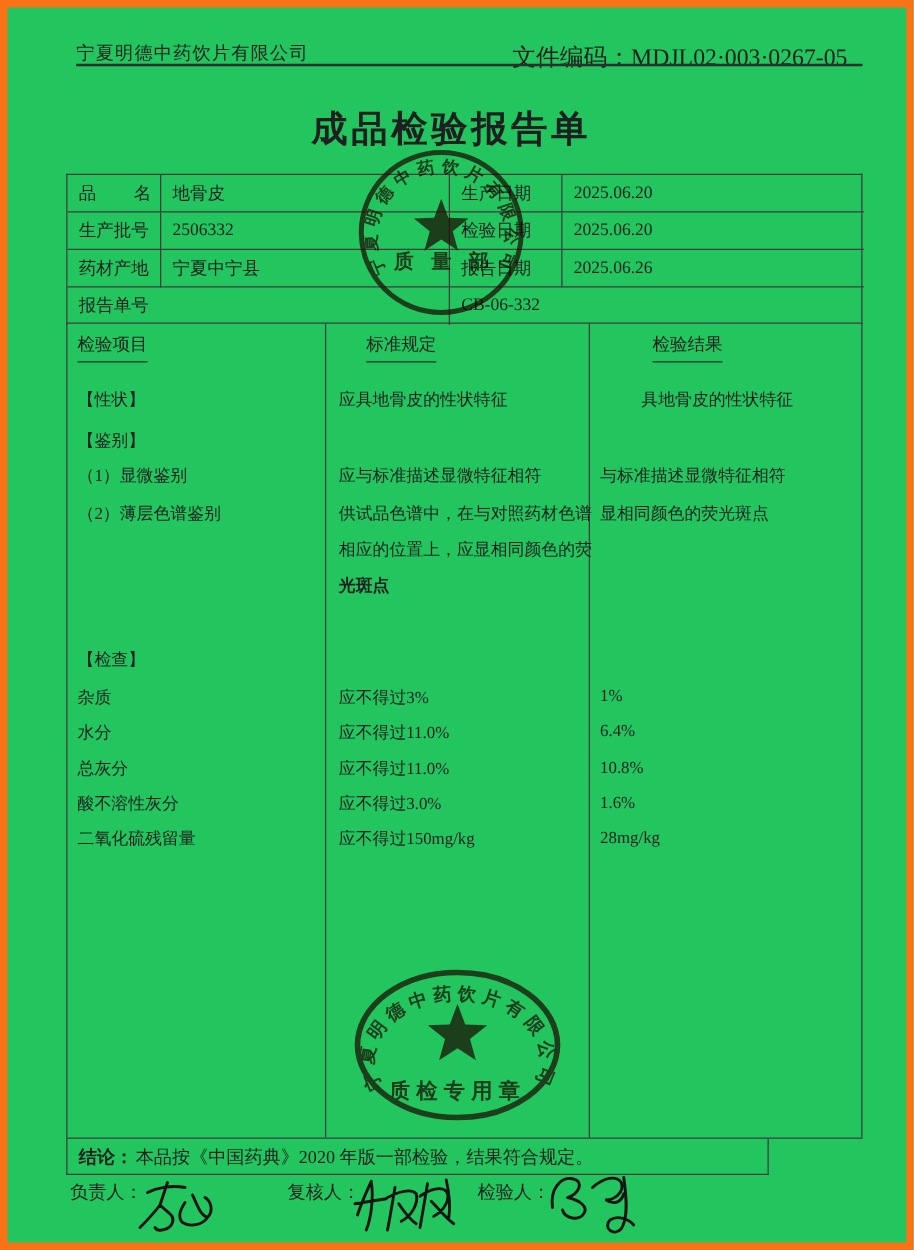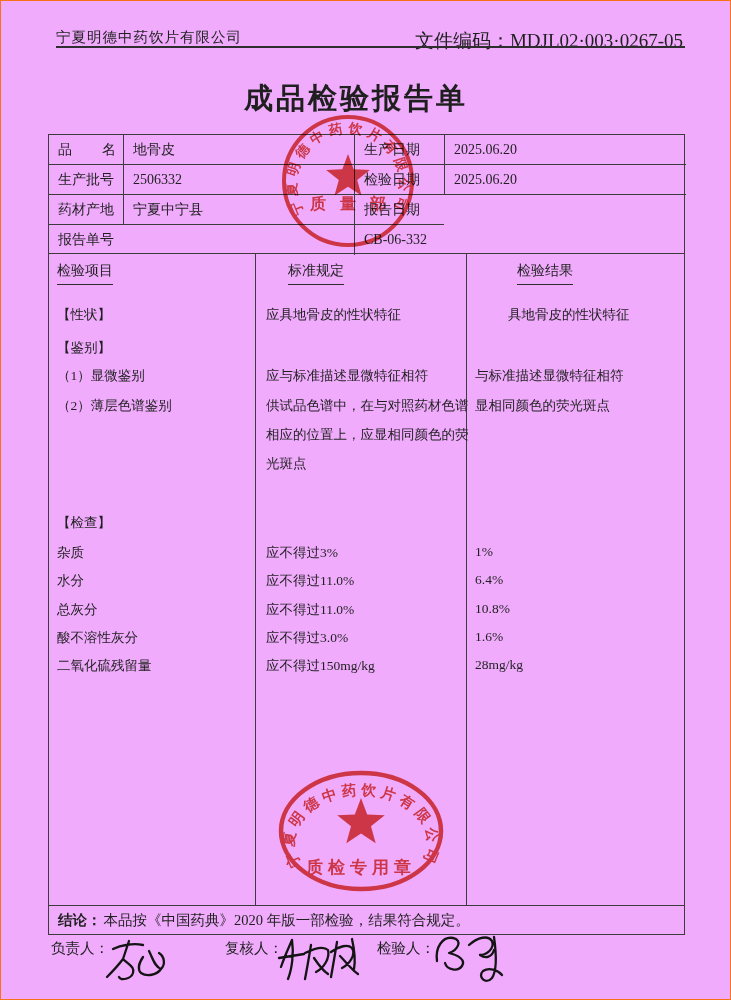--- a/index.html
+++ b/index.html
@@ -1,19 +1,19 @@
 <!DOCTYPE html>
 <html><head>
 <meta charset="utf-8">
 <style>
   html,body{margin:0;padding:0;background:#ffffff;}
   .page{
-    position:relative;width:731px;height:1000px;background:#f0abfc;
+    position:relative;width:731px;height:1000px;background:#22c55e;
     font-family:"Liberation Serif","DejaVu Serif",serif;color:#1f1f1f;
-    box-sizing:border-box;border:1px solid #f97316;overflow:hidden;
+    box-sizing:border-box;border:6px solid #f97316;overflow:hidden;
   }
   .abs{position:absolute;}
   
   .company{left:55px;top:27px;font-size:14.5px;letter-spacing:1px;}
   .doccode{right:47px;top:27px;font-size:19px;}
   .hrule{left:55px;top:45px;width:629px;height:2px;background:#2e2e2e;}
   .title{left:355px;top:78px;transform:translateX(-50%);font-size:29px;font-weight:bold;letter-spacing:3px;white-space:nowrap;}
   
   .info-table{
     left:47px;top:133px;width:637px;height:121px;display:grid;
@@ -32,21 +32,21 @@
     grid-template-columns:206px 212px 1fr;
     border:1.5px solid #3c3c3c;box-sizing:border-box;font-size:13.5px;
   }
   .mcol{position:relative;box-sizing:border-box;}
   .mcol.mid{border-left:1.5px solid #3c3c3c;border-right:1.5px solid #3c3c3c;}
   .mhdr{position:absolute;top:8px;border-bottom:1px solid #2e2e2e;padding-bottom:4px;font-size:14px;white-space:nowrap;}
   .ln{position:absolute;left:8px;white-space:nowrap;}
   .mcol.mid .ln{left:10px;}
   
   .conclusion{
-    left:47px;top:905px;width:637px;height:29px;border:1.5px solid #3c3c3c;border-top:none;
+    left:47px;top:905px;width:562px;height:29px;border:1.5px solid #3c3c3c;border-top:none;
     box-sizing:border-box;display:flex;align-items:center;padding-left:9px;font-size:14.5px;white-space:nowrap;
   }
   .conclusion b{margin-right:2px;}
   .siglabel{top:938px;font-size:14.5px;}
   .sig{stroke:#141414;stroke-width:2.3;fill:none;stroke-linecap:round;stroke-linejoin:round;}
   
   .stamp{mix-blend-mode:multiply;opacity:0.88;}
 </style>
 </head>
 <body>
@@ -68,20 +68,21 @@
     <div class="ic bl">2025.06.20</div>
 
     <div class="ic">生产批号</div>
     <div class="ic bl">2506332</div>
     <div class="ic bl">检验日期</div>
     <div class="ic bl">2025.06.20</div>
 
     <div class="ic">药材产地</div>
     <div class="ic bl">宁夏中宁县</div>
     <div class="ic bl">报告日期</div>
+    <div class="ic bl">2025.06.26</div>
 
     <div class="ic sa nb">报告单号</div>
     <div class="ic sb nb bl">CB-06-332</div>
   </div>
 
   <div class="abs main-table">
     <div class="mcol">
       <div class="mhdr" style="left:8px;">检验项目</div>
       <div class="ln" style="top:52px;">【性状】</div>
       <div class="ln" style="top:85px;">【鉴别】</div>
@@ -93,21 +94,21 @@
       <div class="ln" style="top:347px;">总灰分</div>
       <div class="ln" style="top:375px;">酸不溶性灰分</div>
       <div class="ln" style="top:403px;">二氧化硫残留量</div>
     </div>
     <div class="mcol mid">
       <div class="mhdr" style="left:32px;">标准规定</div>
       <div class="ln" style="top:52px;">应具地骨皮的性状特征</div>
       <div class="ln" style="top:113px;">应与标准描述显微特征相符</div>
       <div class="ln" style="top:143px;">供试品色谱中，在与对照药材色谱</div>
       <div class="ln" style="top:172px;text-align:center;">相应的位置上，应显相同颜色的荧</div>
-      <div class="ln" style="top:201px;">光斑点</div>
+      <div class="ln" style="top:201px;font-weight:bold;">光斑点</div>
       <div class="ln" style="top:290px;">应不得过3%</div>
       <div class="ln" style="top:318px;">应不得过11.0%</div>
       <div class="ln" style="top:347px;">应不得过11.0%</div>
       <div class="ln" style="top:375px;">应不得过3.0%</div>
       <div class="ln" style="top:403px;">应不得过150mg/kg</div>
     </div>
     <div class="mcol">
       <div class="mhdr" style="left:50px;">检验结果</div>
       <div class="ln" style="top:52px;margin-left:33px;">具地骨皮的性状特征</div>
       <div class="ln" style="top:113px;">与标准描述显微特征相符</div>

